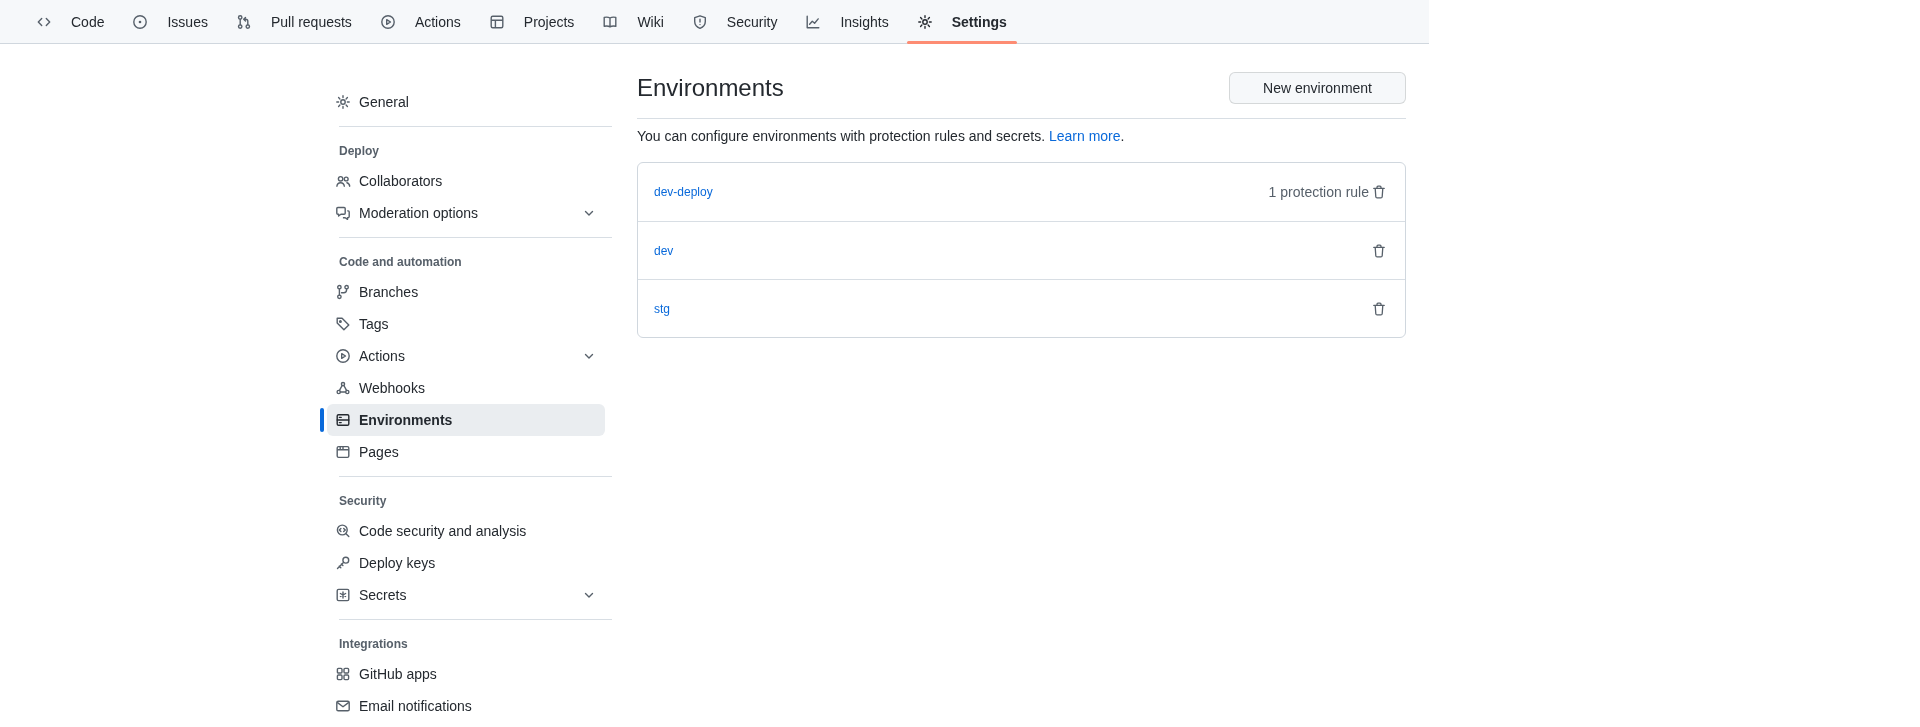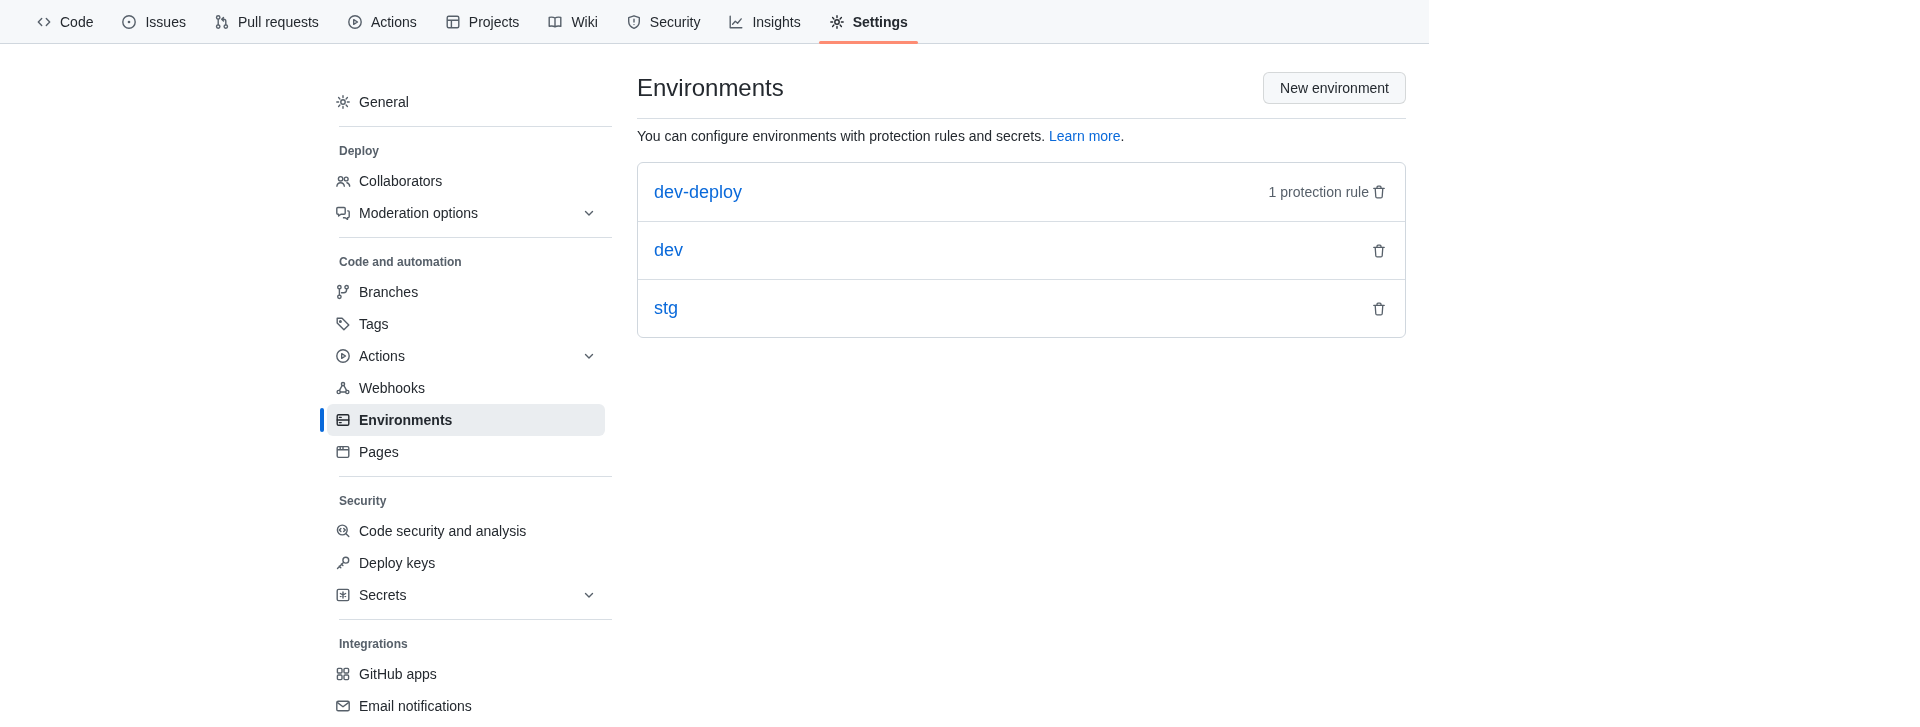--- a/index.html
+++ b/index.html
@@ -1,48 +1,48 @@
 <!DOCTYPE html>
 <html><head>
 <meta charset="utf-8">
 <style>
   * { margin:0; padding:0; box-sizing:border-box; }
   html,body { width:1920px; height:727px; background:#ffffff; font-family:"Liberation Sans","DejaVu Sans",sans-serif; color:#24292f; overflow:hidden; }
   .page { position:relative; width:1920px; height:727px; }
 
   
   .repo-nav { position:absolute; top:0; left:0; width:1429px; height:44px; background:#f6f8fa; border-bottom:1px solid #d0d7de; display:flex; align-items:stretch; padding-left:22px; }
-  .tab { position:relative; display:flex; align-items:center; gap:8px; padding:0 14px; font-size:14px; color:#24292f; text-decoration:none; cursor:pointer; }
+  .tab { position:relative; display:flex; align-items:center; gap:19px; padding:0 14px; font-size:14px; color:#24292f; text-decoration:none; cursor:pointer; }
   .tab .icon { color:#57606a; display:flex; }
   .tab.active { font-weight:700; }
   .tab.active .icon { color:#24292f; }
   .tab.active::after { content:""; position:absolute; left:4px; right:4px; bottom:-1px; height:3px; background:#fd8c73; border-radius:2px; }
 
   
   .sidebar { position:absolute; left:318px; top:86px; width:294px; }
   .sb-item { position:relative; display:flex; align-items:center; gap:8px; height:32px; margin-left:9px; width:278px; border-radius:6px; padding:0 8px; font-size:14px; color:#24292f; cursor:pointer; }
   .sb-item .icon { color:#57606a; display:flex; flex:none; }
   .sb-item.active { background:#eaedf0; font-weight:700; }
   .sb-item.active .icon { color:#24292f; }
   .sb-item.active::before { content:""; position:absolute; left:-7px; top:4px; width:4px; height:24px; border-radius:2px; background:#0969da; }
   .sb-item .chev { margin-left:auto; color:#57606a; display:flex; }
   .sb-divider { border-top:1px solid #d8dee4; margin:8px 0 8px 21px; }
   .sb-header { padding:8px 0 6px 21px; font-size:12px; line-height:16px; font-weight:700; color:#57606a; }
 
   
   .main { position:absolute; left:637px; top:70px; width:769px; }
   .main-header { display:flex; justify-content:space-between; align-items:center; padding-bottom:12px; border-bottom:1px solid #d8dee4; }
   .main-title { font-size:24px; font-weight:400; line-height:36px; color:#24292f; }
-  .btn { background:#f6f8fa; border:1px solid rgba(27,31,36,0.15); border-radius:6px; padding:5px 16px; font-size:14px; font-weight:500; font-family:inherit; color:#24292f; height:32px; cursor:pointer; white-space:nowrap; }
+  .btn { background:#f6f8fa; border:1px solid rgba(27,31,36,0.15); border-radius:6px; padding:5px 33px; font-size:14px; font-weight:500; font-family:inherit; color:#24292f; height:32px; cursor:pointer; white-space:nowrap; }
   .description { margin-top:7px; font-size:14px; line-height:20px; color:#24292f; }
   .description a { color:#0969da; text-decoration:none; cursor:pointer; }
   .env-box { margin-top:16px; border:1px solid #d0d7de; border-radius:6px; }
   .env-row { display:flex; align-items:center; height:58px; padding:0 16px; }
   .env-row + .env-row { border-top:1px solid #d8dee4; }
-  .env-name { font-size:18px; color:#0969da; text-decoration:none; cursor:pointer; }
+  .env-name { font-size:12px; color:#0969da; text-decoration:none; cursor:pointer; }
   .env-protection { margin-left:auto; font-size:14px; color:#57606a; }
   .env-trash { background:none; border:none; padding:2px; color:#57606a; display:flex; cursor:pointer; }
 
   svg { display:block; }
 </style>
 </head>
 <body>
 
 <div class="page">
 

